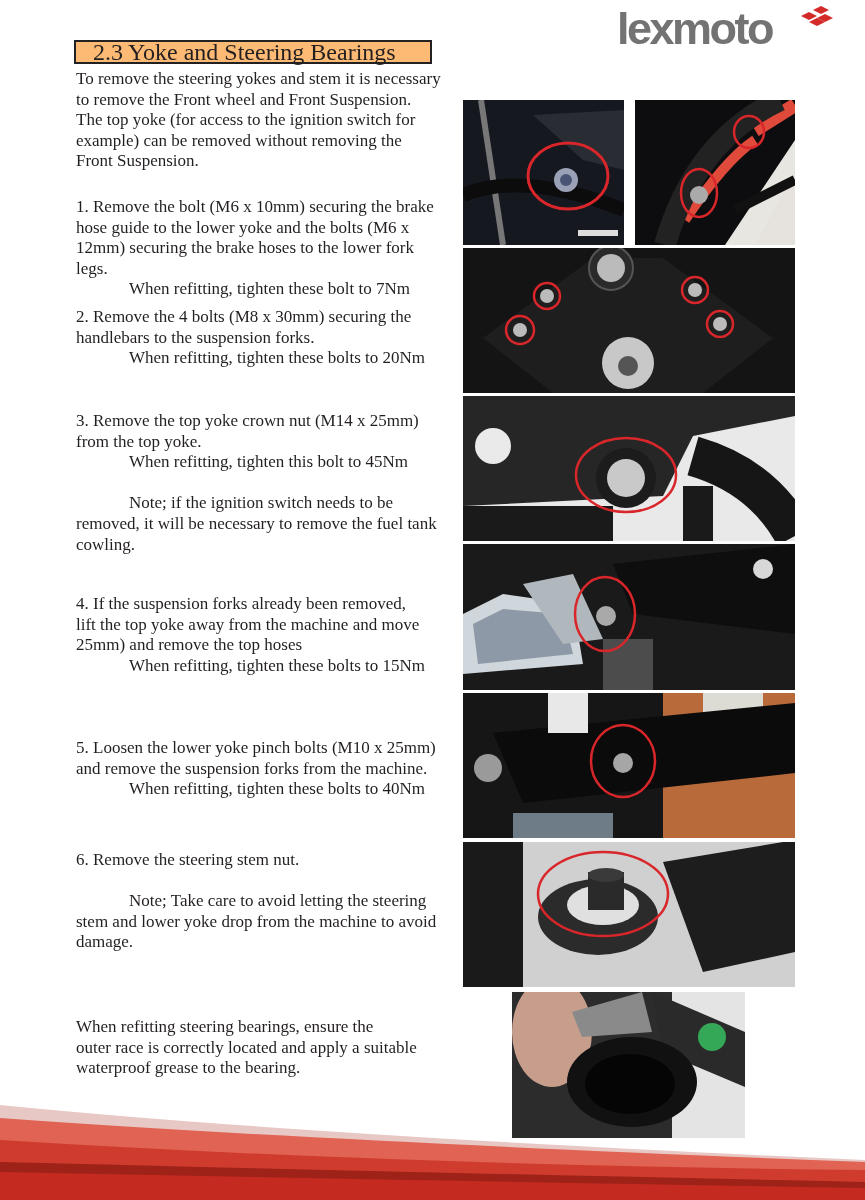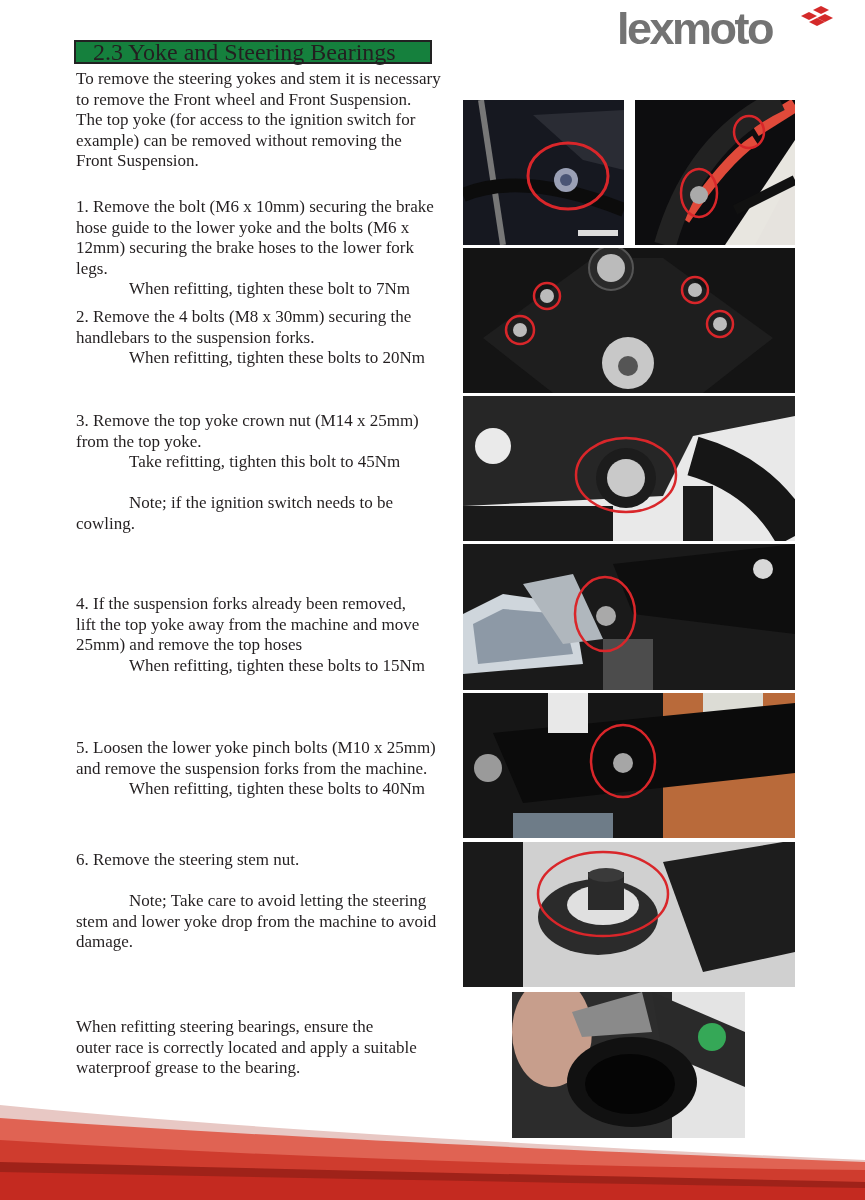--- a/index.html
+++ b/index.html
@@ -3,21 +3,21 @@
 <meta charset="utf-8">
 <style>
   html, body { margin:0; padding:0; }
   body { width:865px; height:1200px; position:relative; overflow:hidden; background:#ffffff;
          font-family:"DejaVu Serif","Liberation Serif",serif; color:#231f20; }
   .abs { position:absolute; }
   .logo { left:617px; top:6px; width:215px; height:46px; }
   .logo-text { position:absolute; left:0; top:0; font-family:"Liberation Sans",sans-serif; font-weight:bold;
                font-size:45px; letter-spacing:-2.5px; color:#737373; line-height:46px; }
   .logo-diamonds { position:absolute; left:170px; top:0; width:48px; height:22px; }
-  .title-box { left:74px; top:40px; width:358px; height:24px; background:#15803d; border:2px solid #222;
+  .title-box { left:74px; top:40px; width:358px; height:24px; background:#fdba74; border:2px solid #222;
                box-sizing:border-box;text-align:right; }
   .title-text { position:absolute; left:17px; top:-3px; font-family:"Liberation Serif",serif; font-size:24px;
                 line-height:26px; text-decoration:underline; text-decoration-thickness:1px; text-underline-offset:3px;
                 color:#231f20; white-space:nowrap; }
   .txt { position:absolute; left:76px; width:380px; font-family:"Liberation Serif",serif; font-size:17px;
          line-height:20.6px; color:#231f20; }
   .txt p { margin:0; white-space:nowrap; }
   .ind { padding-left:53px; }
   .photo { position:absolute; overflow:hidden; background:#1a1a1a; }
   .photo svg { width:100%; height:100%; display:block; }
@@ -58,23 +58,24 @@
 
 <div class="txt" style="top:307px;">
   <p>2. Remove the 4 bolts (M8 x 30mm) securing the</p>
   <p>handlebars to the suspension forks.</p>
   <p class="ind">When refitting, tighten these bolts to 20Nm</p>
 </div>
 
 <div class="txt" style="top:411px;">
   <p>3. Remove the top yoke crown nut (M14 x 25mm)</p>
   <p>from the top yoke.</p>
-  <p class="ind">Take refitting, tighten this bolt to 45Nm</p>
+  <p class="ind">When refitting, tighten this bolt to 45Nm</p>
   <p style="height:20.6px;"></p>
   <p class="ind">Note; if the ignition switch needs to be</p>
+  <p>removed, it will be necessary to remove the fuel tank</p>
   <p>cowling.</p>
 </div>
 
 <div class="txt" style="top:594px;">
   <p>4. If the suspension forks already been removed,</p>
   <p>lift the top yoke away from the machine and move</p>
   <p>25mm) and remove the top hoses</p>
   <p class="ind">When refitting, tighten these bolts to 15Nm</p>
 </div>
 

